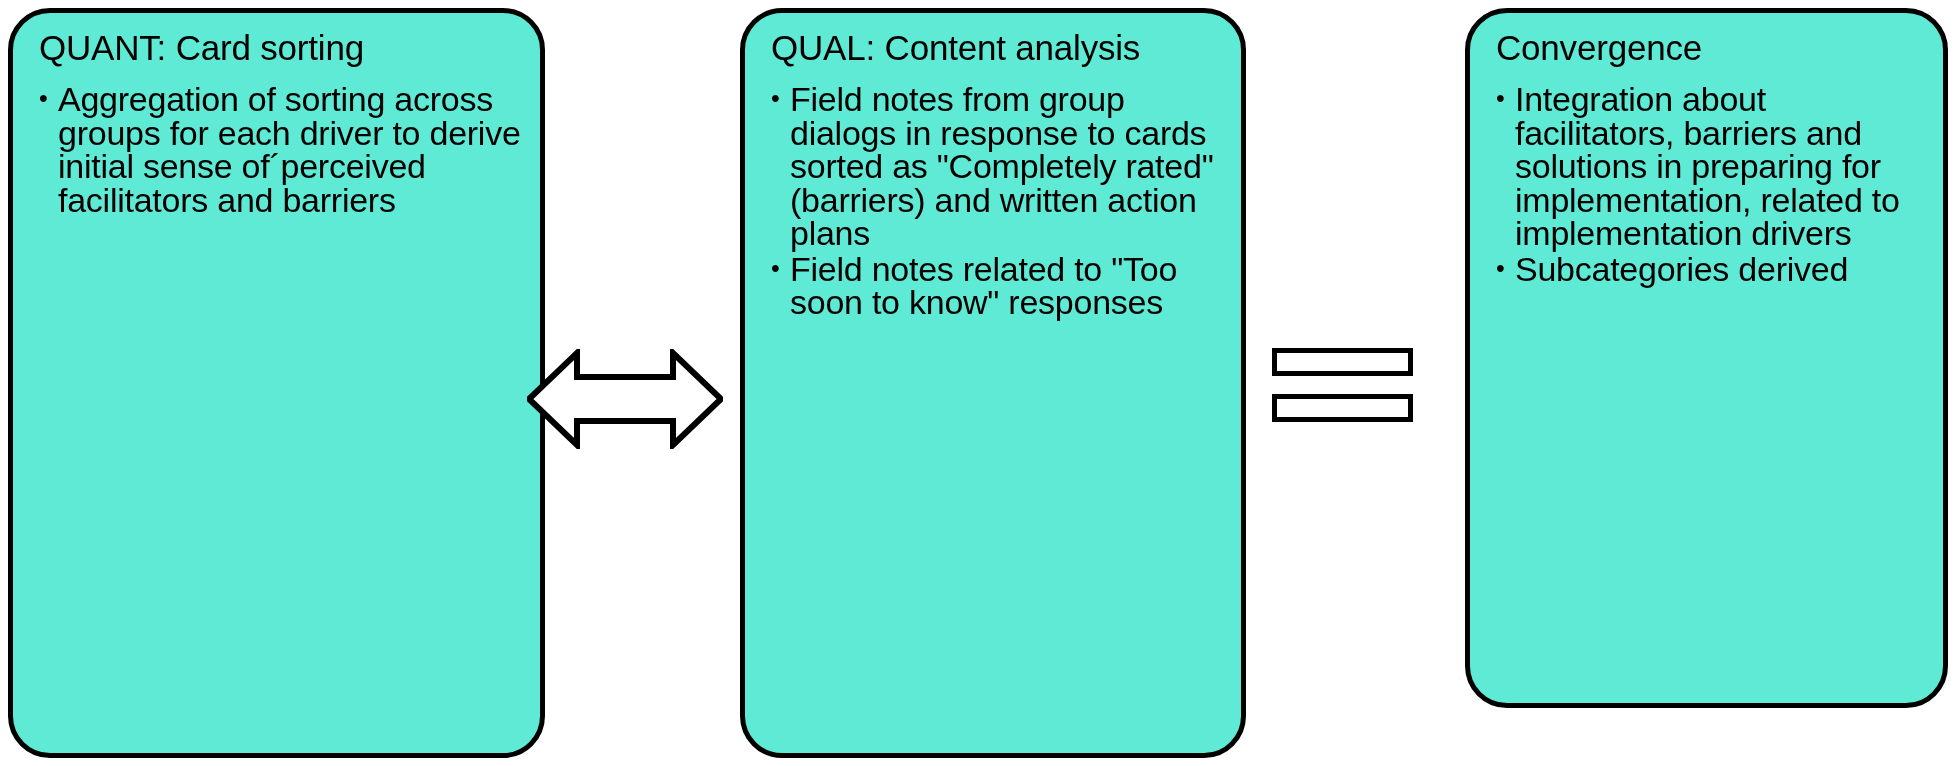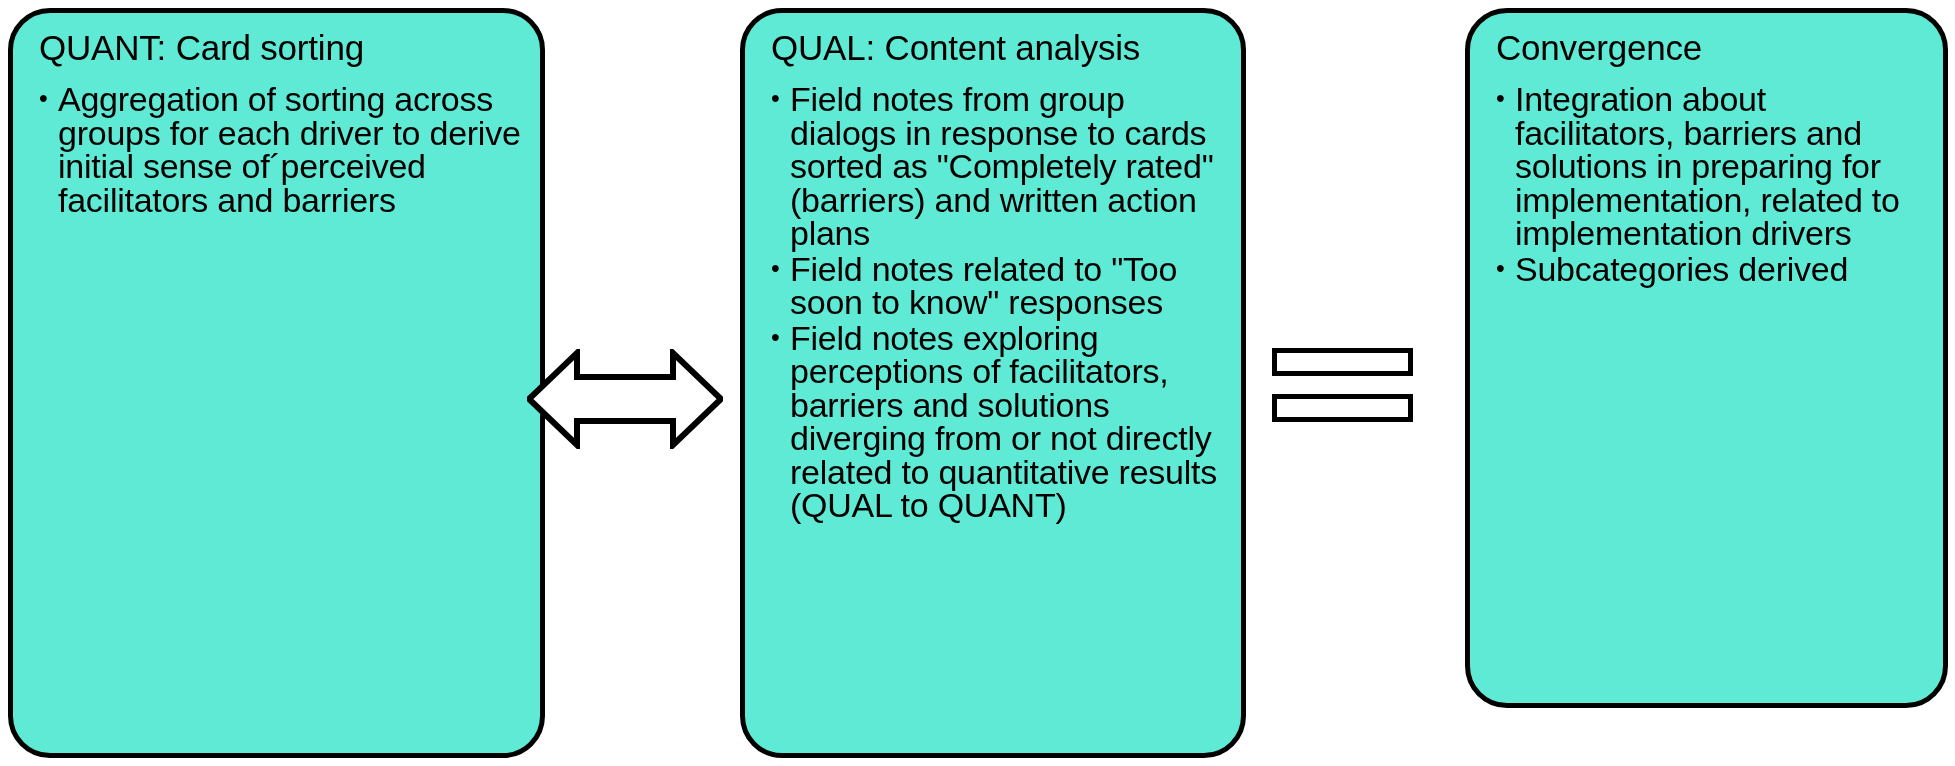--- a/index.html
+++ b/index.html
@@ -117,21 +117,20 @@
       <polygon points="2,50 50,4 50,28 146,28 146,4 194,50 146,96 146,72 50,72 50,96" fill="#ffffff" stroke="#000000" stroke-width="6" stroke-linejoin="miter"></polygon>
     </svg>
   </div>
 
   <div class="panel panel-2">
     <div class="panel-inner">
       <div class="panel-title">QUAL: Content analysis</div>
       <ul class="bullet-list">
         <li class="bullet-item">Field notes from group dialogs in response to cards sorted as "Completely rated" (barriers) and written action plans</li>
         <li class="bullet-item">Field notes related to "Too soon to know" responses</li>
-        <li class="bullet-item">Field notes exploring perceptions of facilitators, barriers and solutions diverging from or not directly related to quantitative  results (QUAL to QUANT)</li>
       </ul>
     </div>
   </div>
 
   <div class="equals-sign">
     <div class="equals-bar equals-bar-top"></div>
     <div class="equals-bar equals-bar-bottom"></div>
   </div>
 
   <div class="panel panel-3">

